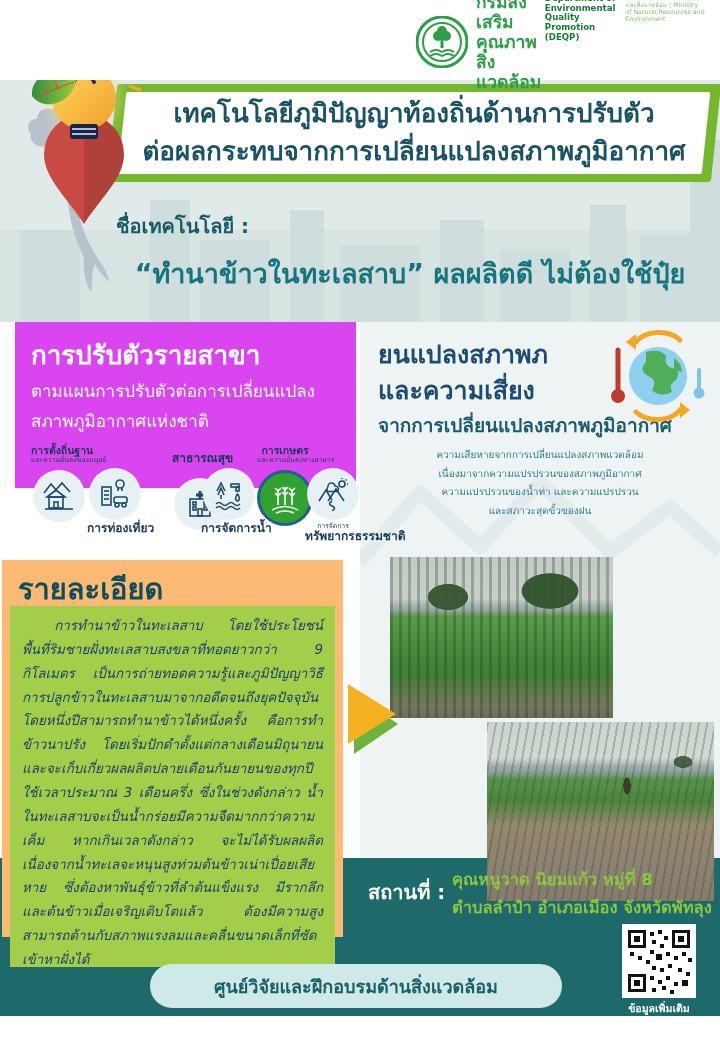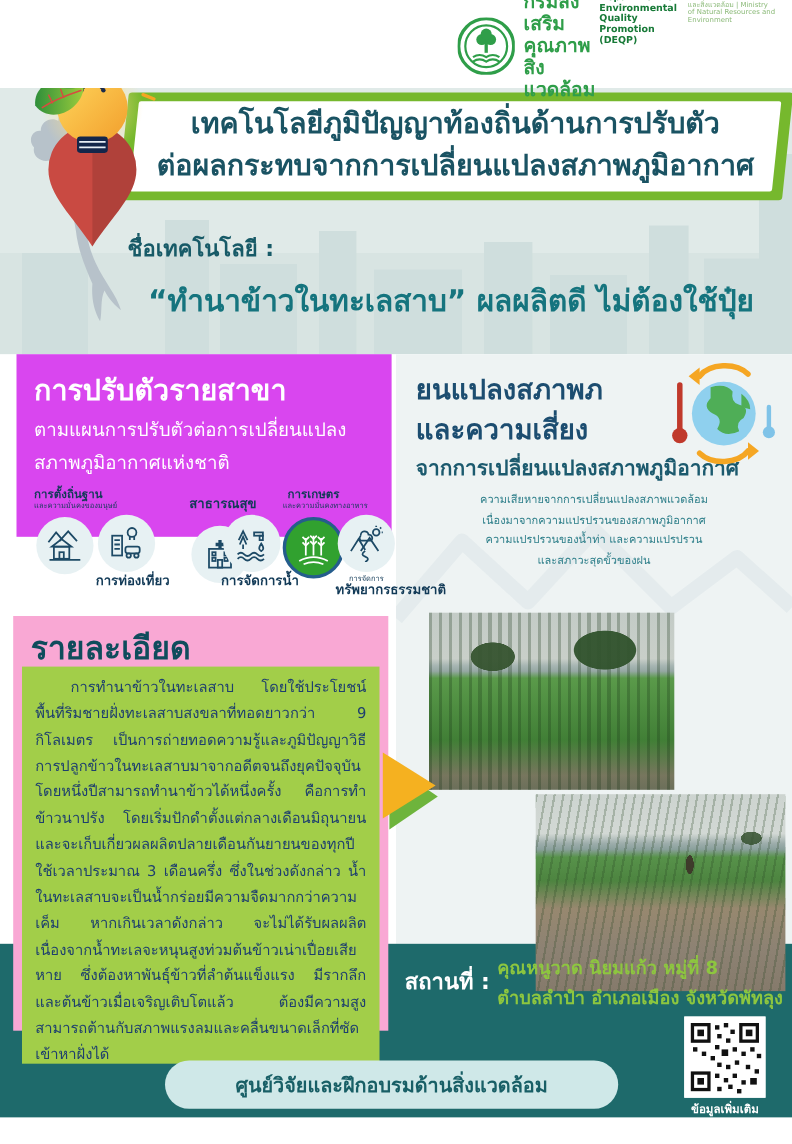--- a/index.html
+++ b/index.html
@@ -44,23 +44,23 @@
   .sector{position:absolute;width:56px;text-align:center;}
   .sector .circ{width:52px;height:52px;border-radius:50%;background:#e7f1f3;margin:0 auto;
                 display:flex;align-items:center;justify-content:center;}
   .sector.active .circ{background:#31a12f;border:3px solid #255d8c;width:50px;height:50px;}
   .slabel{color:#123a57;font-weight:bold;font-size:10.5px;line-height:1.15;white-space:nowrap;}
   .slabel.big{font-size:12px;}
   .ssub{color:#123a57;font-size:6.8px;line-height:1.2;white-space:nowrap;}
   .toplab{height:24px;margin-bottom:2px;}
   .botlab{margin-top:2px;}
 
-  .details{position:absolute;left:12px;top:560px;width:341px;height:377px;background:#f9a8d4;z-index:2;}
+  .details{position:absolute;left:2px;top:560px;width:341px;height:377px;background:#fdba74;z-index:2;}
   .details-title{color:#0f4c5c;font-weight:bold;font-size:29px;margin:6px 0 2px 16px;}
-  .details-box{position:absolute;left:8px;top:46px;width:325px;height:361px;background:#a2ce49;}
+  .details-box{position:absolute;left:8px;top:46px;width:325px;height:361px;background:#a2ce49;font-style:italic;}
   .details-body{color:#1e3f6e;font-size:13.4px;line-height:1.78;margin:8px 12px;text-indent:2.4em;
                 text-align:justify;}
 
   
   .rightcol{position:absolute;left:360px;top:322px;width:360px;height:536px;background:#eef3f3;z-index:1;overflow:hidden;}
   .mtn{position:absolute;left:0;top:130px;opacity:.55;}
   .impact-t1{position:absolute;left:18px;top:12px;color:#1c4d70;font-weight:bold;font-size:25px;}
   .impact-t2{position:absolute;left:18px;top:48px;color:#1c4d70;font-weight:bold;font-size:25px;}
   .impact-sub{position:absolute;left:18px;top:88px;color:#1c5a6e;font-weight:bold;font-size:19px;}
   .globe{position:absolute;right:10px;top:6px;}

